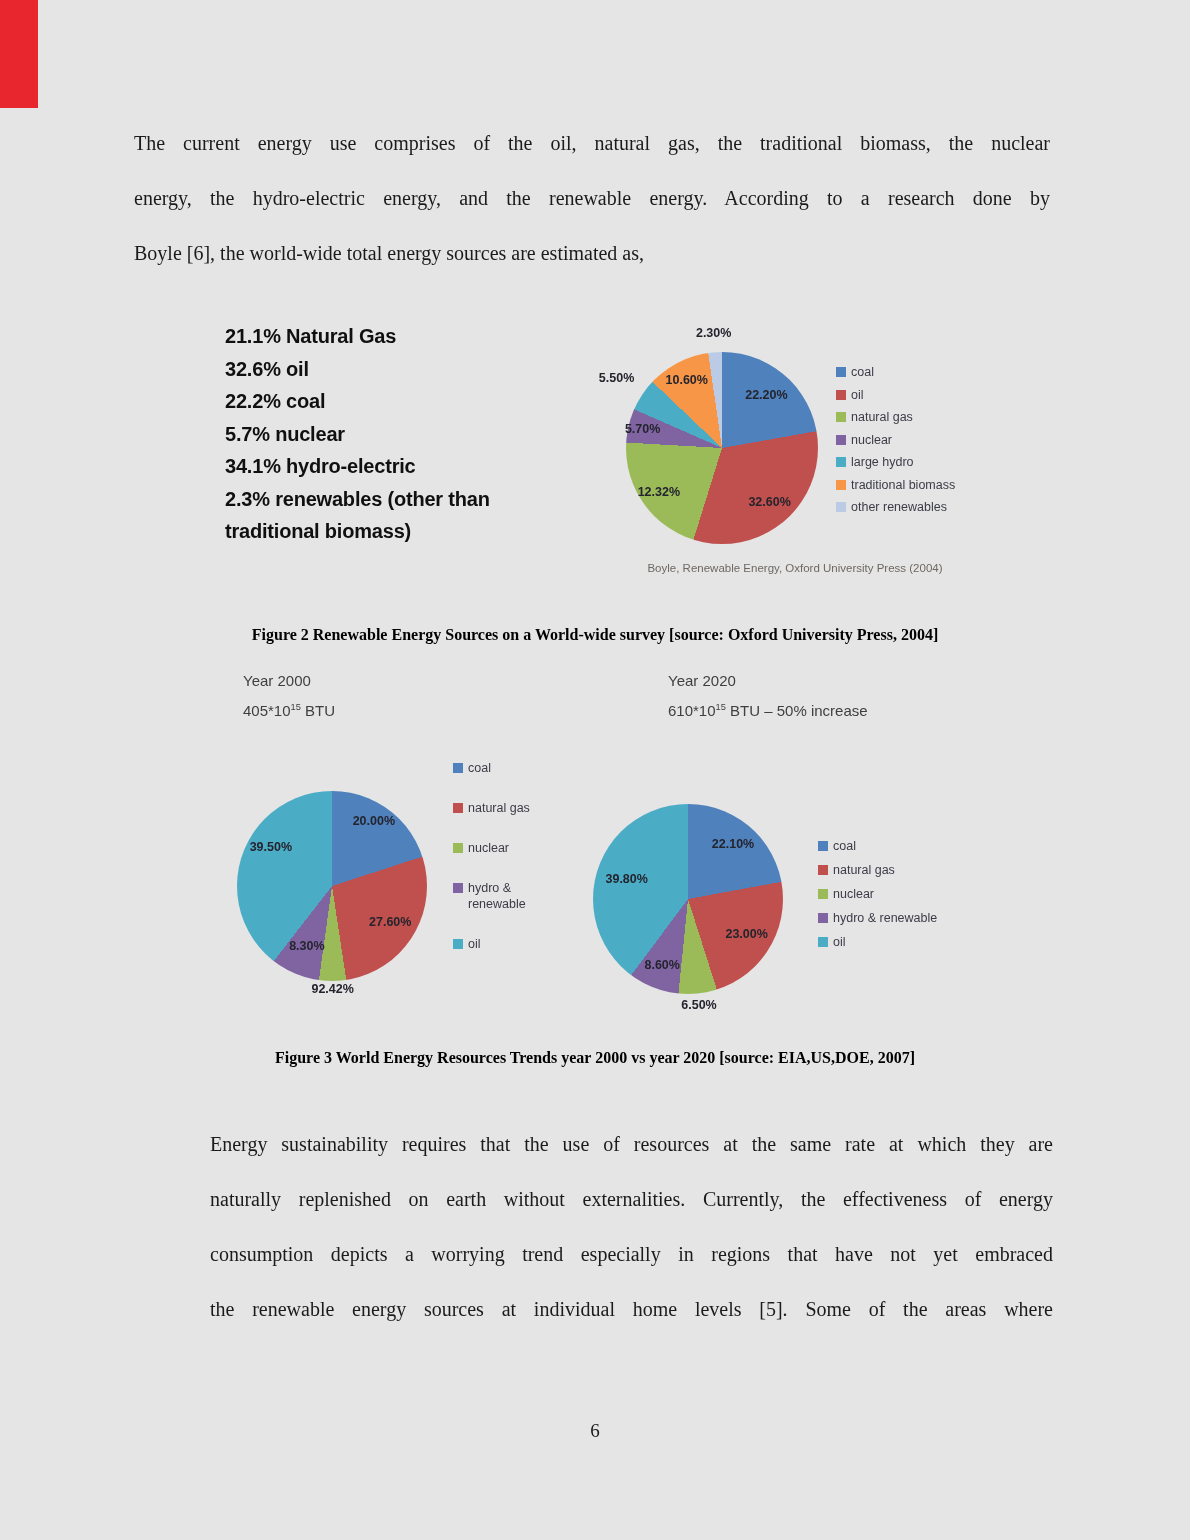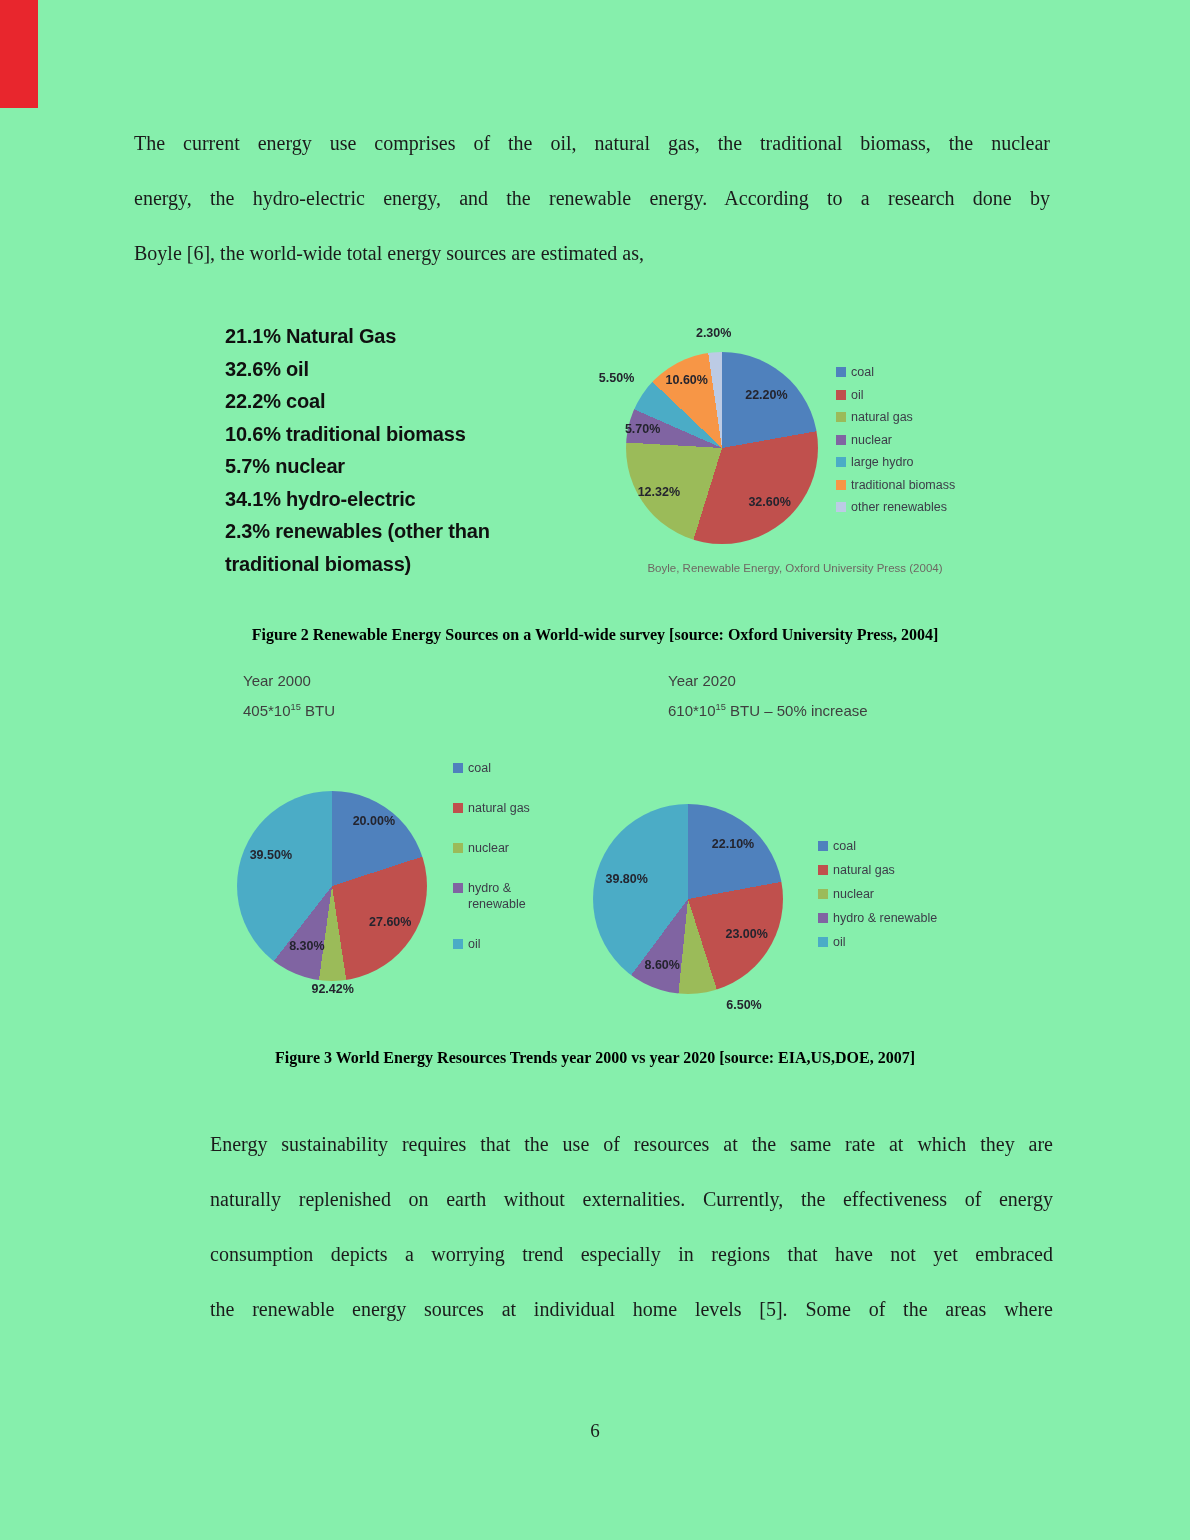--- a/index.html
+++ b/index.html
@@ -1,16 +1,16 @@
 <!DOCTYPE html>
 <html><head>
 <meta charset="utf-8">
 <style>
   html,body{margin:0;padding:0;background:#fff;}
-  .page{position:relative;width:1190px;height:1540px;background:#86efac;overflow:hidden;
+  .page{position:relative;width:1190px;height:1540px;background:#e5e5e5;overflow:hidden;
         font-family:"Liberation Serif",serif;color:#1b1b1b;}
   .red-bar{position:absolute;left:0;top:0;width:38px;height:108px;background:#e8262d;}
 
   .para{position:absolute;font-size:20px;color:#1b1b1b;}
   .para .line{height:55px;line-height:55px;text-align:justify;text-align-last:justify;white-space:normal;}
   .para .line.last{text-align:left;text-align-last:left;}
   #intro-para{left:134px;top:116px;width:916px;}
   #body-para{left:210px;top:1117px;width:843px;}
 
   .energy-list{position:absolute;left:225px;top:320px;font-family:"Liberation Sans",sans-serif;
@@ -57,21 +57,20 @@
   <div class="para" id="intro-para">
     <div class="line">The current energy use comprises of the oil, natural gas, the traditional biomass, the nuclear</div>
     <div class="line">energy, the hydro-electric energy, and the renewable energy. According to a research done by</div>
     <div class="line last">Boyle [6], the world-wide total energy sources are estimated as,</div>
   </div>
 
   <div class="energy-list">
     <div>21.1% Natural Gas</div>
     <div>32.6% oil</div>
     <div>22.2% coal</div>
-    <div>10.6% traditional biomass</div>
     <div>5.7% nuclear</div>
     <div>34.1% hydro-electric</div>
     <div>2.3% renewables (other than</div>
     <div>traditional biomass)</div>
   </div>
 
   <div class="pie" id="pie2" style="background: conic-gradient(rgb(79, 129, 189) 0deg, rgb(79, 129, 189) 79.92deg, rgb(192, 80, 77) 79.92deg, rgb(192, 80, 77) 197.28deg, rgb(155, 187, 89) 197.28deg, rgb(155, 187, 89) 273.24deg, rgb(128, 100, 162) 273.24deg, rgb(128, 100, 162) 293.76deg, rgb(75, 172, 198) 293.76deg, rgb(75, 172, 198) 313.56deg, rgb(247, 150, 70) 313.56deg, rgb(247, 150, 70) 351.72deg, rgb(188, 203, 229) 351.72deg, rgb(188, 203, 229) 360deg);">
       <span class="pie-label" style="left: 140.393px; top: 43.02px;">22.20%</span>
       <span class="pie-label" style="left: 143.614px; top: 150.008px;">32.60%</span>
       <span class="pie-label" style="left: 32.8899px; top: 139.765px;">12.32%</span>
@@ -120,21 +119,21 @@
   <div class="year-header" id="yh-right">
     <div>Year 2020</div>
     <div><span>610*10</span><sup>15</sup><span> BTU – 50% increase</span></div>
   </div>
 
   <div class="pie" id="pie3a" style="background: conic-gradient(rgb(79, 129, 189) 0deg, rgb(79, 129, 189) 72deg, rgb(192, 80, 77) 72deg, rgb(192, 80, 77) 171.36deg, rgb(155, 187, 89) 171.36deg, rgb(155, 187, 89) 187.92deg, rgb(128, 100, 162) 187.92deg, rgb(128, 100, 162) 217.8deg, rgb(75, 172, 198) 217.8deg, rgb(75, 172, 198) 360deg);">
       <span class="pie-label" style="left: 136.88px; top: 30px; text-align: center;">20.00%</span>
       <span class="pie-label" style="left: 153.208px; top: 130.922px;">27.60%</span>
       <span class="pie-label" style="left: 95.6447px; top: 197.598px;">92.42%</span>
       <span class="pie-label" style="left: 69.9041px; top: 154.526px;">8.30%</span>
-      <span class="pie-label" style="left: 33.8829px; top: 64px;">39.50%</span>
+      <span class="pie-label" style="left: 33.8829px; top: 56px;">39.50%</span>
     </div>
   <div class="legend" id="legend3a">
       <div class="legend-item">
         <span class="swatch" style="background: rgb(79, 129, 189);"></span>
         <span class="legend-text">coal</span>
       </div>
       <div class="legend-item">
         <span class="swatch" style="background: rgb(192, 80, 77);"></span>
         <span class="legend-text">natural gas</span>
       </div>
@@ -148,21 +147,21 @@
       </div>
       <div class="legend-item">
         <span class="swatch" style="background: rgb(75, 172, 198);"></span>
         <span class="legend-text">oil</span>
       </div>
     </div>
 
   <div class="pie" id="pie3b" style="background: conic-gradient(rgb(79, 129, 189) 0deg, rgb(79, 129, 189) 79.56deg, rgb(192, 80, 77) 79.56deg, rgb(192, 80, 77) 162.36deg, rgb(155, 187, 89) 162.36deg, rgb(155, 187, 89) 185.76deg, rgb(128, 100, 162) 185.76deg, rgb(128, 100, 162) 216.72deg, rgb(75, 172, 198) 216.72deg, rgb(75, 172, 198) 360deg);">
       <span class="pie-label" style="left: 140px; top: 40.2439px;">22.10%</span>
       <span class="pie-label" style="left: 153.655px; top: 130.188px;">23.00%</span>
-      <span class="pie-label" style="left: 106.011px; top: 200.829px; margin-left: 45px;">6.50%</span>
+      <span class="pie-label" style="left: 106.011px; top: 200.829px;">6.50%</span>
       <span class="pie-label" style="left: 69.1879px; top: 161.41px;">8.60%</span>
       <span class="pie-label" style="left: 33.6884px; top: 74.6519px;">39.80%</span>
     </div>
   <div class="legend" id="legend3b">
       <div class="legend-item">
         <span class="swatch" style="background: rgb(79, 129, 189);"></span>
         <span class="legend-text">coal</span>
       </div>
       <div class="legend-item">
         <span class="swatch" style="background: rgb(192, 80, 77);"></span>

